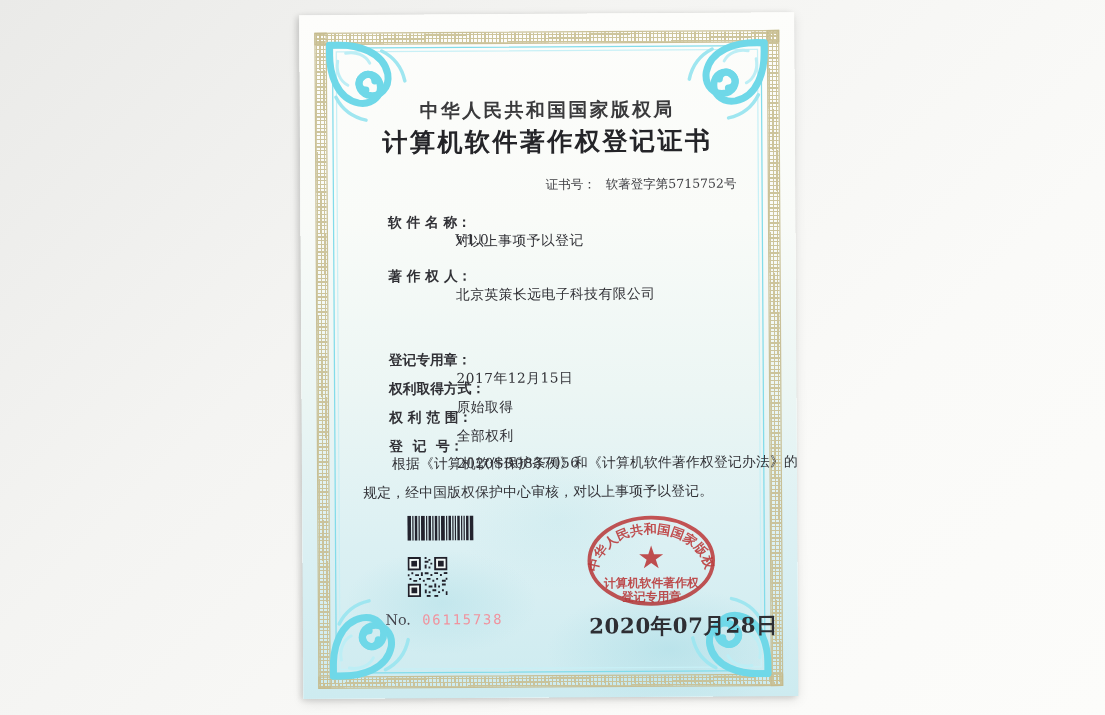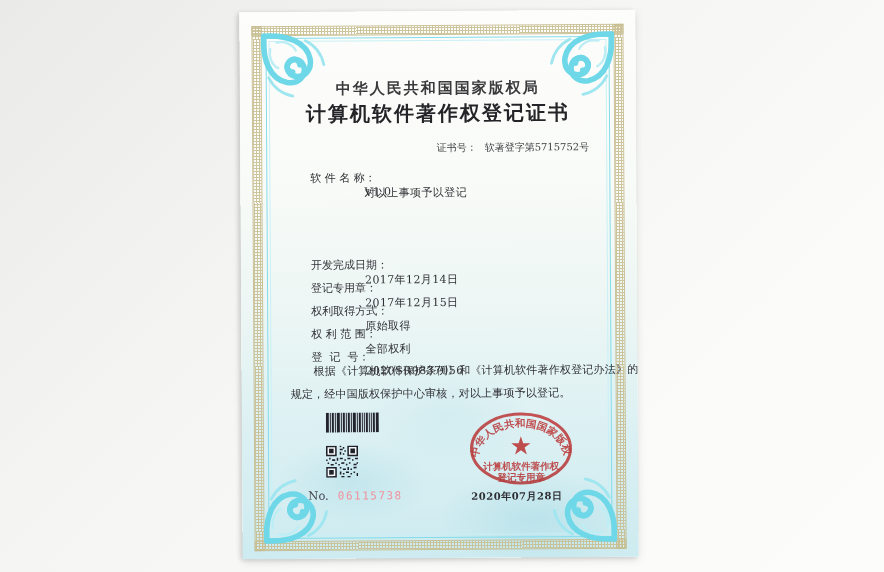--- a/index.html
+++ b/index.html
@@ -45,40 +45,40 @@
 
   
   .h-authority { position:absolute; top:68px; left:0; width:100%; text-align:center;
     font-size:15px; font-weight:600; letter-spacing:2px; color:#3a3a3c; }
   .h-title { position:absolute; top:89px; left:0; width:100%; text-align:center;
     font-size:20px; font-weight:700; letter-spacing:2px; color:#242428; }
   .certno { position:absolute; top:130px; right:47px; font-size:10px; color:#3e3e42; }
   .certno .lbl { margin-right:8px; }
 
   .frow { position:absolute; left:49px; font-size:11px; color:#313136; white-space:pre; }
-  .flabel { display:inline-block; width:71px; font-weight:400; white-space:pre; }
+  .flabel { display:inline-block; width:71px; font-weight:700; white-space:pre; }
   .fvalue { position:absolute; left:75px; white-space:pre; letter-spacing:.4px; }
   .r0 { top:146px; } .r0b { top:161px;text-align:center; } .r1 { top:189px; }
   .r2 { top:233px; } .r3 { top:256px; } .r4 { top:279px; }
   .r5 { top:302px; } .r6 { top:325px; }
 
   .stmt { position:absolute; left:49px; width:332px; font-size:11px; color:#313136;
     letter-spacing:.2px; white-space:nowrap; }
   .stmt.l1 { top:352px; text-indent:23px; }
   .stmt.l2 { top:375px; }
 
   .barcode { position:absolute; left:84px; top:401px; }
   .qrcode  { position:absolute; left:84px; top:434px; }
 
   .serial { position:absolute; left:66px; top:477px; font-size:11.5px; color:#44444c; }
   .serial .num { color:#f0939e; letter-spacing:1.5px; margin-left:9px;
     font-family:"DejaVu Sans Mono","Liberation Mono",monospace; font-size:11px;margin-top:46px; }
 
   .seal { position:absolute; left:227px; top:401px; mix-blend-mode:multiply; }
-  .issue-date { position:absolute; left:229px; top:479px; font-size:10px;
+  .issue-date { position:absolute; left:229px; top:479px; font-size:17px;
     letter-spacing:.5px; color:#2e2e33; font-weight:600; }
 </style>
 </head>
 <body>
 
 <svg width="0" height="0" style="position:absolute" aria-hidden="true">
   <symbol id="flourish" viewBox="0 0 90 90">
     <g fill="none" stroke="#6fd8e8" stroke-linecap="round">
       <path d="M4,4 C34,2 58,12 62,33 C64,47 54,57 42,54 C33,51 30,41 37,35 C42,31 49,34 49,40" stroke-width="7"></path>
       <path d="M4,4 C2,34 12,58 33,62 C47,64 57,54 54,42 C51,33 41,30 35,37 C31,42 34,49 40,49" stroke-width="7"></path>
@@ -119,23 +119,23 @@
       <span class="lbl">证书号：</span><span>软著登字第5715752号</span>
     </div>
 
     <div class="frow r0">
       <span class="flabel">软 件 名 称：</span>
       <span class="fvalue">对以上事项予以登记</span>
     </div>
     <div class="frow r0b">
       <span class="fvalue">V1.0</span>
     </div>
-    <div class="frow r2">
-      <span class="flabel">开发完成日期：</span>
-      <span class="fvalue">2017年12月14日</span>
+    <div class="frow r1">
+      <span class="flabel">著 作 权 人：</span>
+      <span class="fvalue">北京英策长远电子科技有限公司</span>
     </div>
     <div class="frow r3">
       <span class="flabel">登记专用章：</span>
       <span class="fvalue">2017年12月15日</span>
     </div>
     <div class="frow r4">
       <span class="flabel">权利取得方式：</span>
       <span class="fvalue">原始取得</span>
     </div>
     <div class="frow r5">

